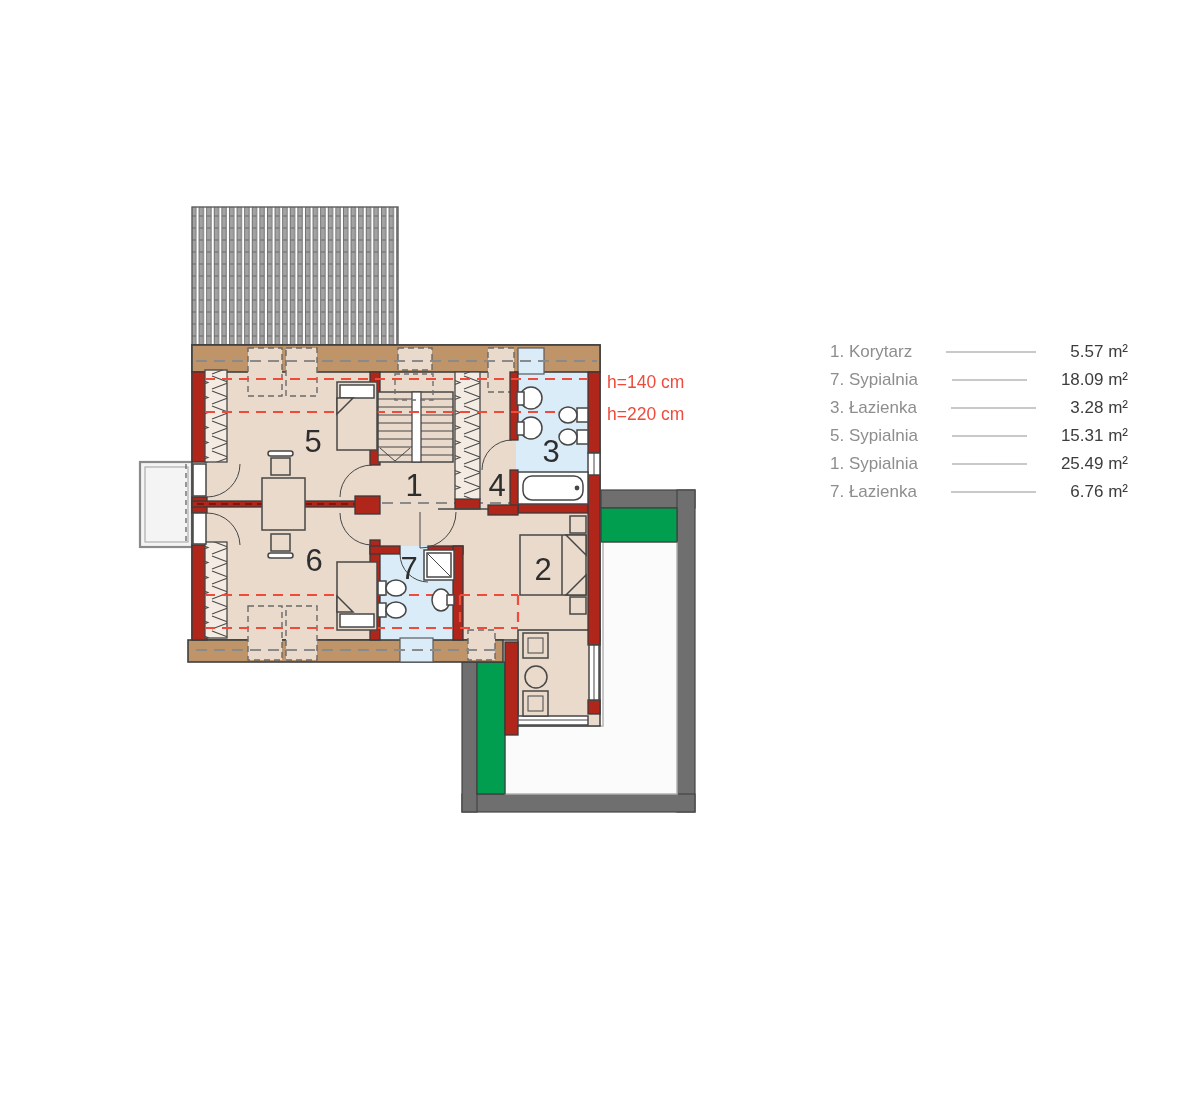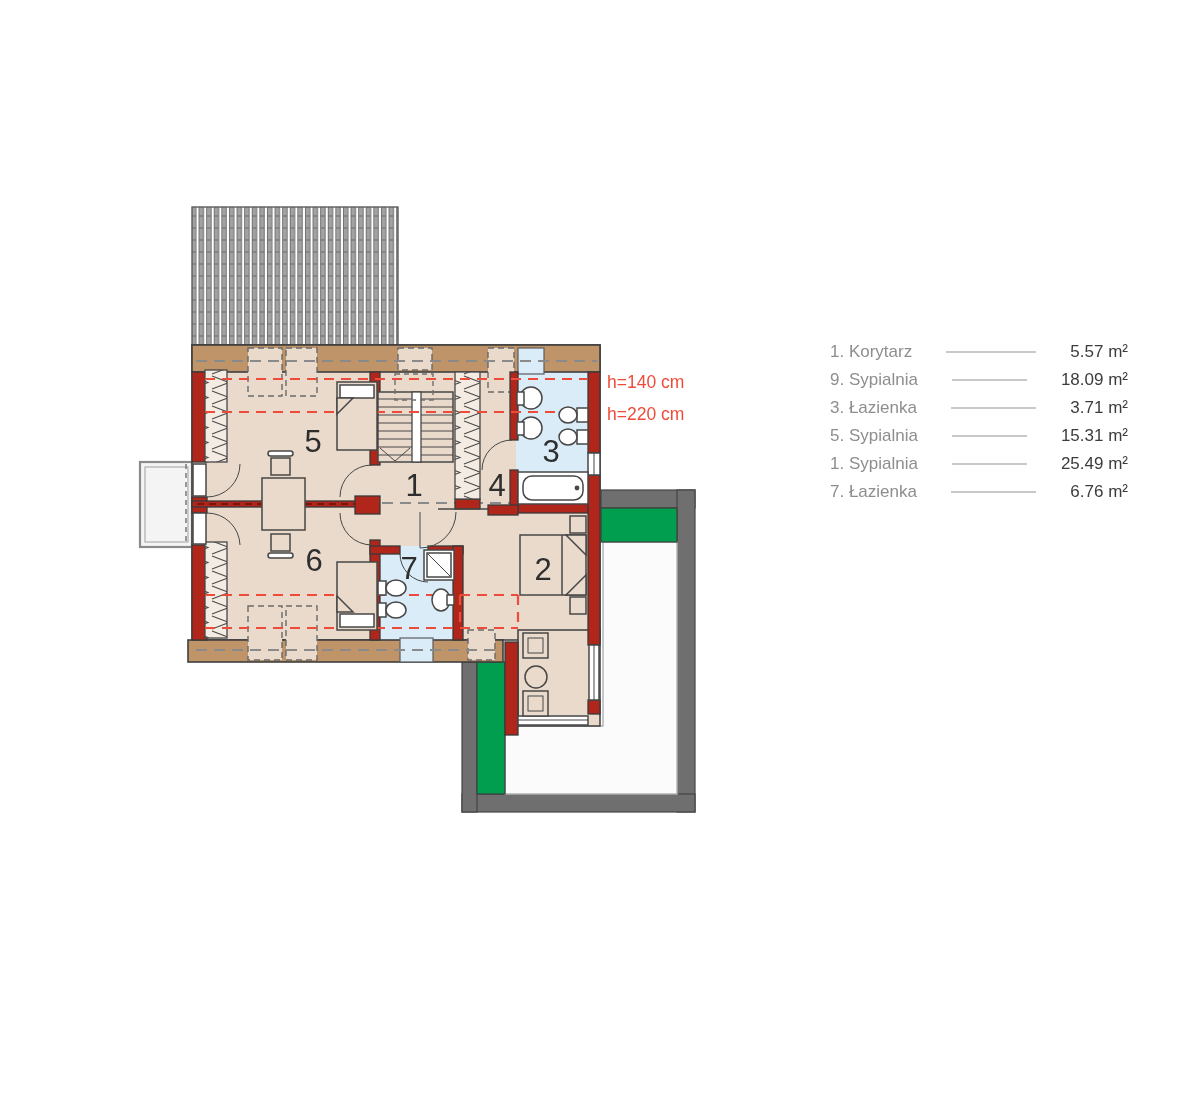--- a/index.html
+++ b/index.html
@@ -256,28 +256,28 @@
   <text class="h-label" x="607" y="420">h=220 cm</text>
 </svg>
 
 <div class="legend">
   <div class="row">
     <span class="lab">1. Korytarz</span>
     <span class="line"></span>
     <span class="val">5.57 m²</span>
   </div>
   <div class="row">
-    <span class="lab">9. Sypialnia</span>
+    <span class="lab">7. Sypialnia</span>
     <span class="line"></span>
     <span class="val">18.09 m²</span>
   </div>
   <div class="row">
     <span class="lab">3. Łazienka</span>
     <span class="line"></span>
-    <span class="val">3.71 m²</span>
+    <span class="val">3.28 m²</span>
   </div>
   <div class="row">
     <span class="lab">5. Sypialnia</span>
     <span class="line"></span>
     <span class="val">15.31 m²</span>
   </div>
   <div class="row">
     <span class="lab">1. Sypialnia</span>
     <span class="line"></span>
     <span class="val">25.49 m²</span>

